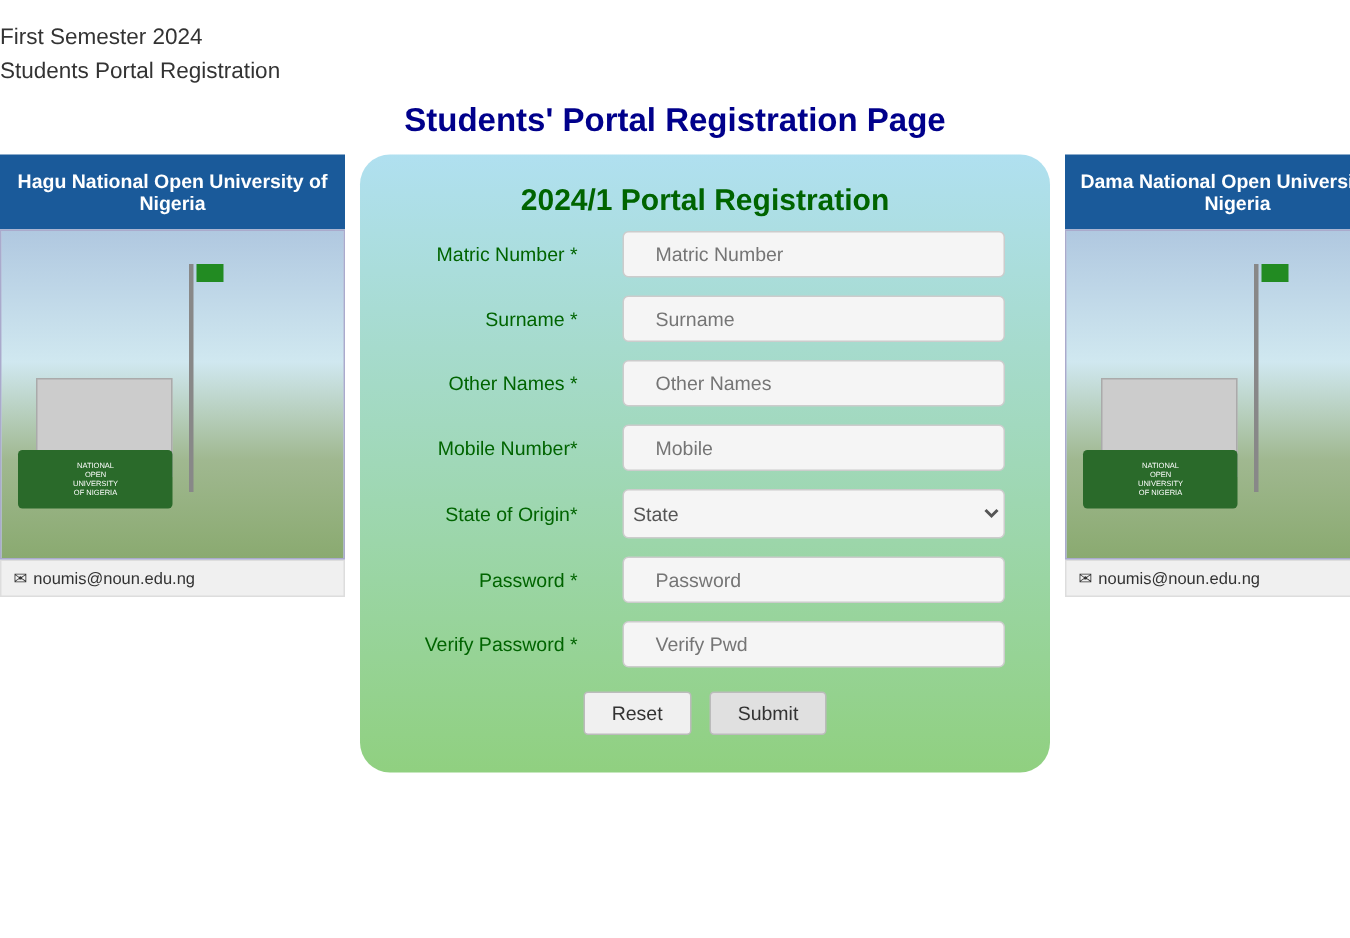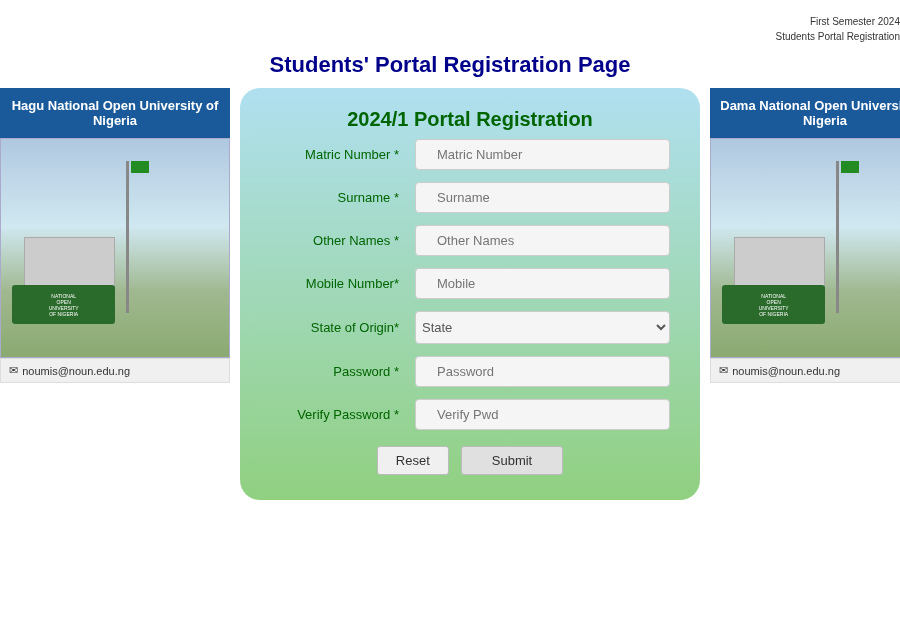--- a/index.html
+++ b/index.html
@@ -5,24 +5,24 @@
     * { box-sizing: border-box; margin: 0; padding: 0; }
     body {
       font-family: Arial, sans-serif;
       background: #fff;
       min-height: 625px;
       width: 900px;
     }
 
     
     .header {
-      text-align: right;
+      text-align: left;
       padding: 14px 0 8px;
       color: #333;
-      font-size: 10px;
+      font-size: 15px;
       line-height: 1.5;
     }
     .page-title {
       text-align: center;
       color: #00008B;
       font-size: 22px;
       font-weight: bold;
       margin-bottom: 10px;
     }
 
@@ -146,21 +146,21 @@
       margin-bottom: 8px;
     }
     .form-row {
       display: flex;
       align-items: center;
       margin-bottom: 12px;
     }
     .form-label {
       width: 145px;
       text-align: right;
-      padding-right: 16px;
+      padding-right: 30px;
       font-size: 13px;
       color: #006400;
       font-weight: normal;
       flex-shrink: 0;
     }
     .form-input {
       flex: 1;
       padding: 7px 21px;
       border: 1px solid #ccc;
       border-radius: 4px;
@@ -188,21 +188,21 @@
     .btn-reset {
       padding: 6px 18px;
       background: #f0f0f0;
       border: 1px solid #bbb;
       border-radius: 3px;
       font-size: 13px;
       cursor: pointer;
       color: #333;
     }
     .btn-submit {
-      padding: 6px 30px;
+      padding: 6px 18px;
       background: #e0e0e0;
       border: 1px solid #bbb;
       border-radius: 3px;
       font-size: 13px;
       cursor: pointer;
       color: #333;
     }
   </style>
 </head>
 <body>

